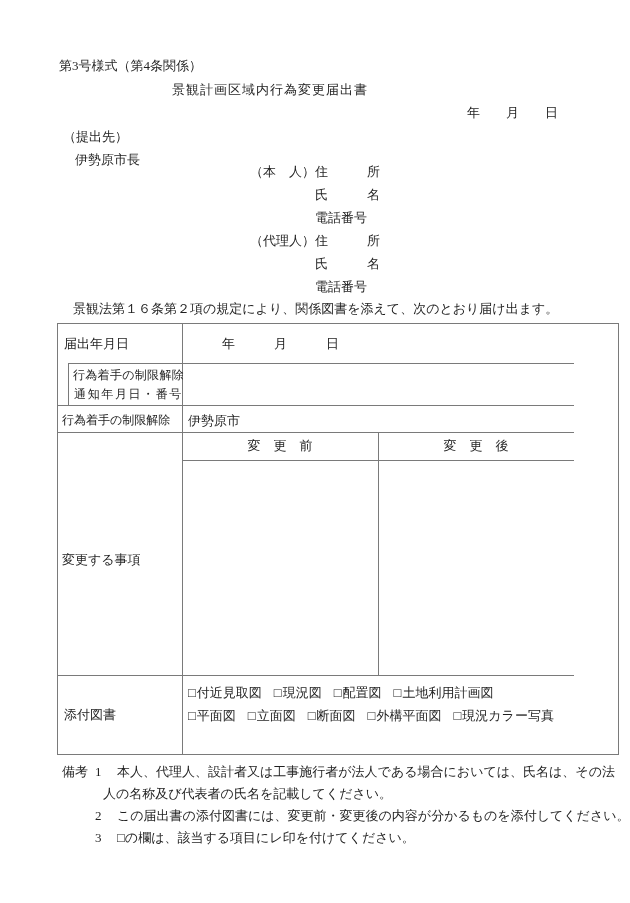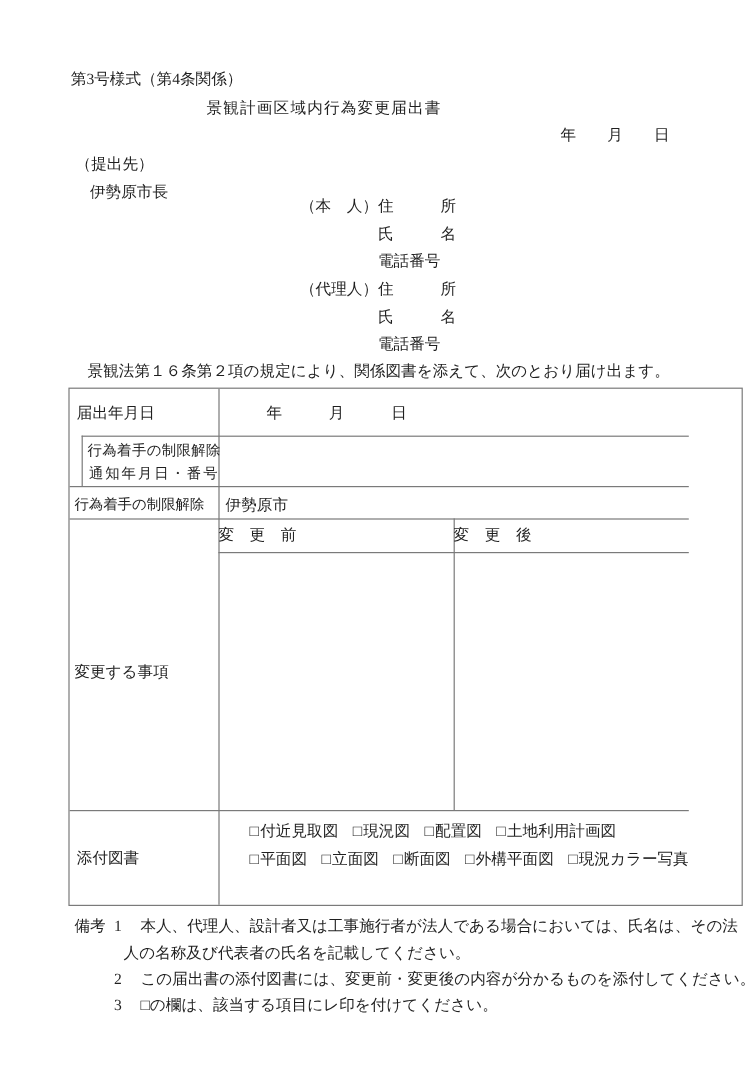--- a/index.html
+++ b/index.html
@@ -25,23 +25,23 @@
 
   .form-table { position:absolute; left:57px; top:323px; width:516px; height:430px;
                 border:1px solid #7a7a7a;padding-left:44px; }
   .hline { position:absolute; height:1px; background:#7a7a7a; }
   .vline { position:absolute; width:1px; background:#7a7a7a; }
 
   .cell { position:absolute; white-space:nowrap; line-height:16px; }
   .t-label2 { font-size:12px; line-height:19px; letter-spacing:0.3px; }
   .t-label2 .l2 { letter-spacing:1.6px; }
   .t-label3 { font-size:12px; }
-  .col-header { }
+  .col-header { text-align:center; }
 
-  .attach-lines { position:absolute; left:130px; top:357px; right:4px; line-height:23px;margin-left:20px; }
+  .attach-lines { position:absolute; left:130px; top:357px; right:4px; line-height:23px; }
   .attach-line { white-space:nowrap; }
   .attach-line.rel { position:relative; }
   .cbi { margin-right:12px; }
   .cb { margin-right:1px; }
   .close-paren { position:absolute; right:2px; top:0; }
 
   .fill-cell { position:absolute; }
 
   .remarks { position:absolute; left:62px; top:761px; line-height:22px; }
   .remark-line { white-space:nowrap; }

